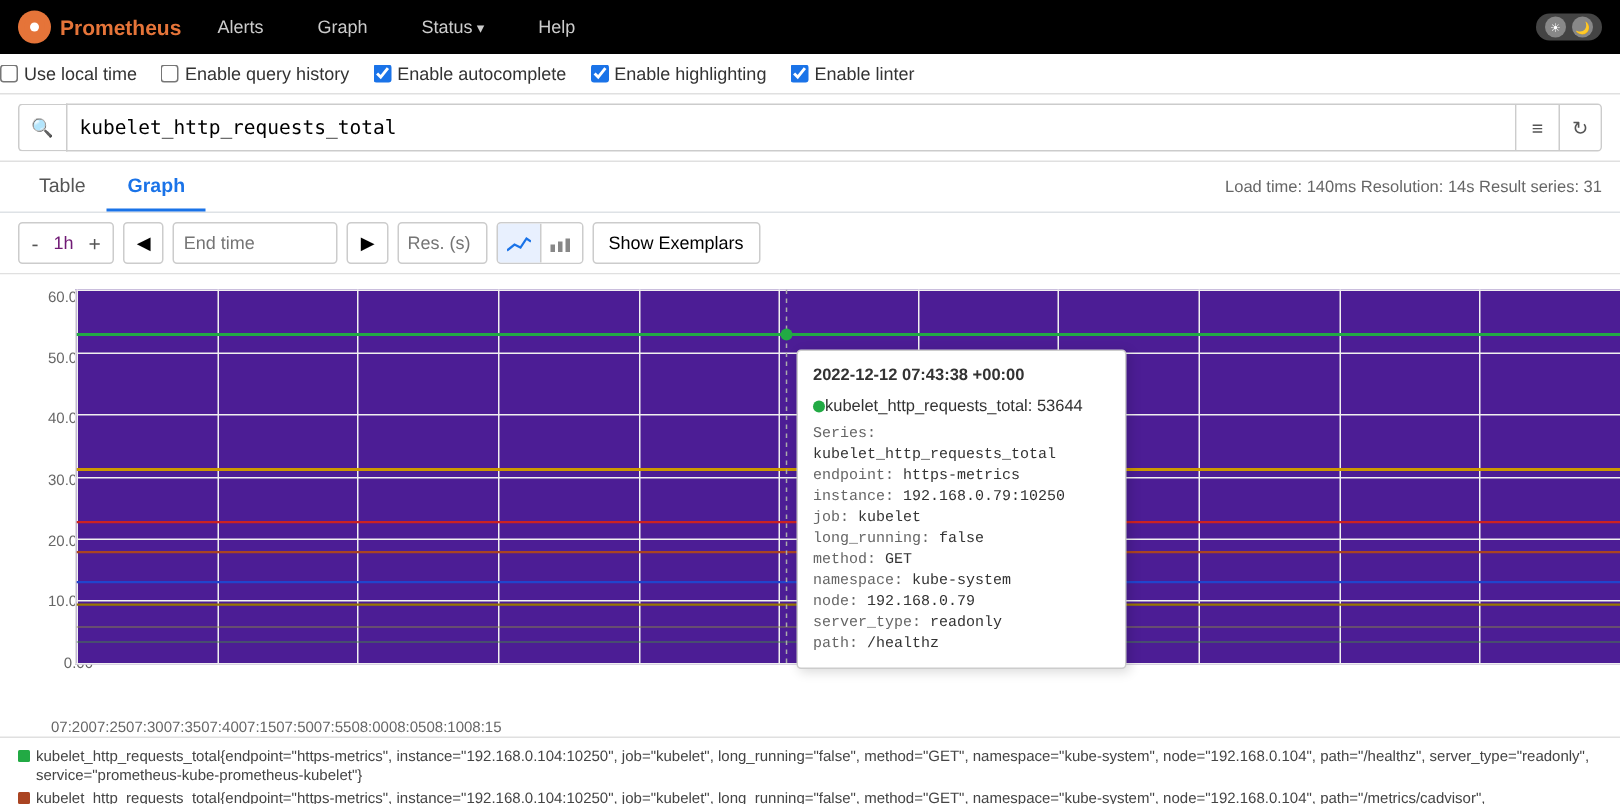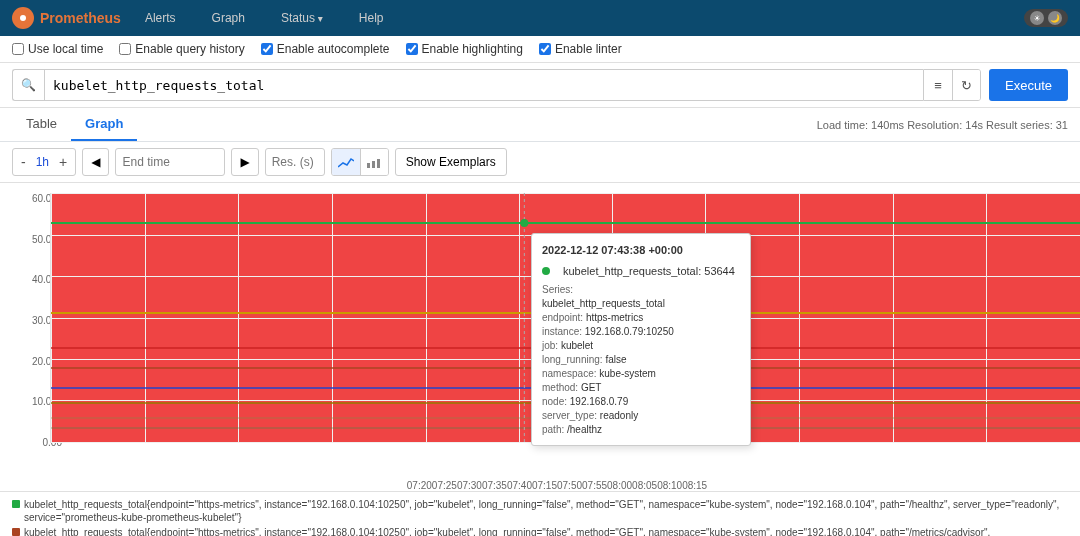--- a/index.html
+++ b/index.html
@@ -1,20 +1,20 @@
 <!DOCTYPE html>
 <html><head>
   <meta charset="utf-8">
   <style>
     * { box-sizing: border-box; margin: 0; padding: 0; }
     body { font-family: Arial, sans-serif; font-size: 12px; background: #fff; color: #333; }
 
     
     .navbar {
-      background: #0c4a6e;
+      background: #000000;
       color: #fff;
       display: flex;
       align-items: center;
       padding: 0 12px;
       height: 36px;
       gap: 16px;
     }
     .navbar-brand {
       display: flex;
       align-items: center;
@@ -74,21 +74,21 @@
       display: flex;
       align-items: center;
       justify-content: center;
       font-size: 8px;
       color: #fff;
     }
 
     
     .options-bar {
       background: #fff;
-      padding: 6px 12px;
+      padding: 6px 0;
       display: flex;
       align-items: center;
       gap: 16px;
       border-bottom: 1px solid #e0e0e0;
     }
     .checkbox-label {
       display: flex;
       align-items: center;
       gap: 4px;
       font-size: 12px;
@@ -228,21 +228,21 @@
       padding: 0 4px;
     }
     .time-range .minus, .time-range .plus {
       cursor: pointer;
       padding: 2px 4px;
       font-size: 14px;
       color: #555;
     }
     .time-range .value {
       font-size: 12px;
-      color: #1d4ed8;
+      color: #701a75;
       padding: 0 4px;
     }
     .end-time-input {
       height: 28px;
       border: 1px solid #ccc;
       border-radius: 3px;
       padding: 0 6px;
       font-size: 12px;
       width: 110px;
     }
@@ -307,40 +307,40 @@
     }
     .y-label {
       font-size: 10px;
       color: #666;
     }
     .graph-canvas {
       position: relative;
       border-left: 1px solid #e0e0e0;
       border-bottom: 1px solid #e0e0e0;
       height: 250px;
-      background: #ef4444;
+      background: #4c1d95;
       overflow: visible;
     }
     .grid-lines {
       position: absolute;
       top: 0; left: 0; right: 0; bottom: 0;
     }
     .grid-h {
       position: absolute;
       left: 0; right: 0;
       border-top: 1px solid #f0f0f0;
     }
     .grid-v {
       position: absolute;
       top: 0; bottom: 0;
       border-left: 1px solid #f0f0f0;
     }
     .x-axis {
       display: flex;
-      justify-content: center;
+      justify-content: flex-start;
       padding: 2px 0 0 34px;
       font-size: 10px;
       color: #666;
     }
     .x-label { text-align: center; }
 
     
     .tooltip {
       position: absolute;
       top: 40px;
@@ -356,39 +356,39 @@
       box-shadow: 2px 2px 8px rgba(0,0,0,0.15);
     }
     .tooltip-title {
       font-weight: bold;
       margin-bottom: 4px;
       font-size: 11px;
     }
     .tooltip-series {
       display: flex;
       align-items: center;
-      gap: 13px;
+      gap: 0;
       margin-bottom: 4px;
     }
     .tooltip-dot {
       width: 8px;
       height: 8px;
       border-radius: 50%;
       background: #22aa44;
     }
     .tooltip-series-name {
       font-size: 11px;
       color: #333;
     }
     .tooltip-meta {
       margin-top: 4px;
       font-size: 10px;
       color: #444;
     }
-    .tooltip-meta div { line-height: 1.4; }
+    .tooltip-meta div { line-height: 1.4; font-family: Liberation Mono, monospace; }
     .tooltip-meta span.key { color: #666; }
     .tooltip-meta span.val { color: #333; }
 
     
     .legend {
       padding: 6px 12px;
       font-size: 10px;
       color: #555;
       background: #fff;
       max-height: 100px;
@@ -469,21 +469,20 @@
   </div>
   <input class="search-input" type="text" value="kubelet_http_requests_total" style="">
   <div class="search-actions">
     <button class="search-action-btn">
       <span>≡</span>
     </button>
     <button class="search-action-btn">
       <span>↻</span>
     </button>
   </div>
-  <button class="execute-btn">Execute</button>
 </div>
 
 <div class="tab-bar">
   <div class="tabs">
     <div class="tab">Table</div>
     <div class="tab active">Graph</div>
   </div>
   <div class="tab-info">Load time: 140ms  Resolution: 14s  Result series: 31</div>
 </div>
 
@@ -579,22 +578,22 @@
         <div class="tooltip-dot"></div>
         <span class="tooltip-series-name">kubelet_http_requests_total: 53644</span>
       </div>
       <div class="tooltip-meta">
         <div><span class="key">Series:</span></div>
         <div><span class="val">kubelet_http_requests_total</span></div>
         <div><span class="key">endpoint: </span><span class="val">https-metrics</span></div>
         <div><span class="key">instance: </span><span class="val">192.168.0.79:10250</span></div>
         <div><span class="key">job: </span><span class="val">kubelet</span></div>
         <div><span class="key">long_running: </span><span class="val">false</span></div>
+        <div><span class="key">method: </span><span class="val">GET</span></div>
         <div><span class="key">namespace: </span><span class="val">kube-system</span></div>
-        <div><span class="key">method: </span><span class="val">GET</span></div>
         <div><span class="key">node: </span><span class="val">192.168.0.79</span></div>
         <div><span class="key">server_type: </span><span class="val">readonly</span></div>
         <div><span class="key">path: </span><span class="val">/healthz</span></div>
       </div>
     </div>
   </div>
 </div>
 
 <div class="x-axis">
   <span class="x-label">07:20</span>

